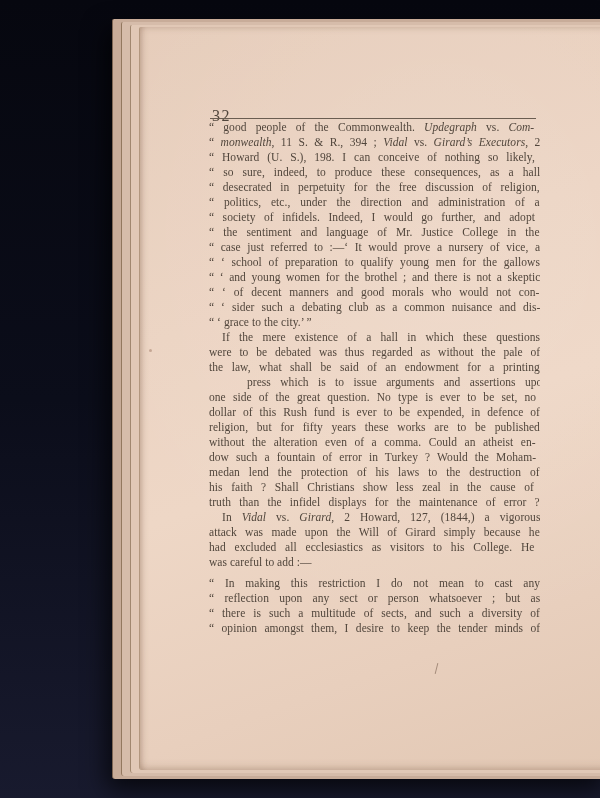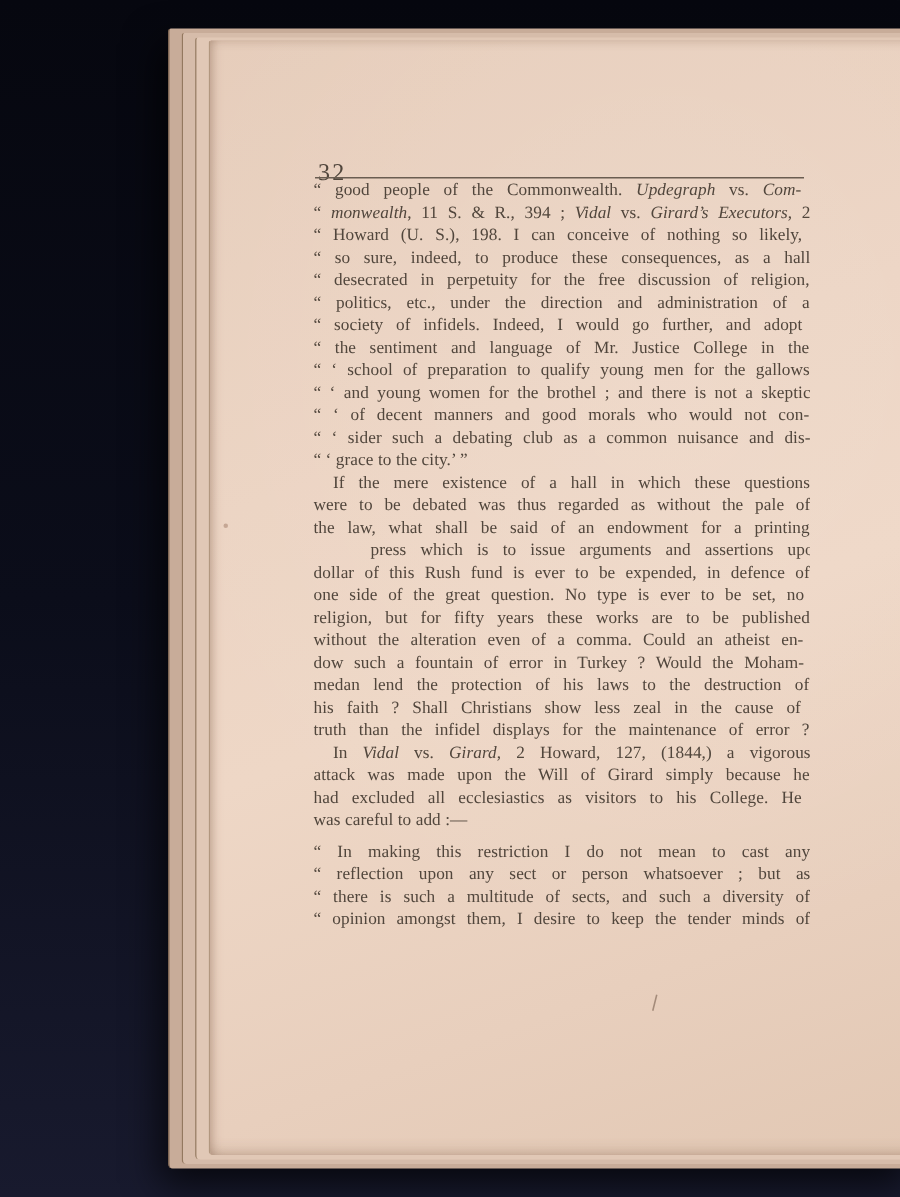--- a/index.html
+++ b/index.html
@@ -91,33 +91,34 @@
     <div class="page-body">
         <div class="para">
           <div class="line"><span class="lw" style="word-spacing: 6.22222px;"><span>“ good people of the Commonwealth.  </span><em>Updegraph</em><span> vs. </span><em>Com-</em></span></div>
           <div class="line"><span class="lw" style="word-spacing: 3.5px;"><span>“ </span><em>monwealth</em><span>, 11 S. &amp; R., 394 ; </span><em>Vidal</em><span> vs. </span><em>Girard’s Executors</em><span>, 2</span></span></div>
           <div class="line"><span class="lw" style="word-spacing: 4.91667px;"><span>“ Howard (U. S.), 198.  I can conceive of nothing so likely,</span></span></div>
           <div class="line"><span class="lw" style="word-spacing: 6.1px;"><span>“ so sure, indeed, to produce these consequences, as a hall</span></span></div>
           <div class="line"><span class="lw" style="word-spacing: 5.66667px;"><span>“ desecrated in perpetuity for the free discussion of religion,</span></span></div>
           <div class="line"><span class="lw" style="word-spacing: 6.88889px;"><span>“ politics, etc., under the direction and administration of a</span></span></div>
           <div class="line"><span class="lw" style="word-spacing: 5.54545px;"><span>“ society of infidels.  Indeed, I would go further, and adopt</span></span></div>
           <div class="line"><span class="lw" style="word-spacing: 6.1px;"><span>“ the sentiment and language of Mr. Justice College in the</span></span></div>
+          <div class="line"><span class="lw" style="word-spacing: 3.61538px;"><span>“ case just referred to :—‘ It would prove a nursery of vice, a</span></span></div>
           <div class="line"><span class="lw" style="word-spacing: 3.81818px;"><span>“ ‘ school of preparation to qualify young men for the gallows</span></span></div>
           <div class="line"><span class="lw" style="word-spacing: 2.64286px;"><span>“ ‘ and young women for the brothel ; and there is not a skeptic</span></span></div>
           <div class="line"><span class="lw" style="word-spacing: 4.90909px;"><span>“ ‘ of decent manners and good morals who would not con-</span></span></div>
           <div class="line"><span class="lw" style="word-spacing: 4px;"><span>“ ‘ sider such a debating club as a common nuisance and dis-</span></span></div>
           <div class="line no-just"><span class="lw"><span>“ ‘ grace to the city.’ ”</span></span></div>
         </div>
         <div class="para">
           <div class="line indent"><span class="lw" style="word-spacing: 6.3px;"><span>If the mere existence of a hall in which these questions</span></span></div>
           <div class="line"><span class="lw" style="word-spacing: 4.90909px;"><span>were to be debated was thus regarded as without the pale of</span></span></div>
           <div class="line"><span class="lw" style="word-spacing: 5.54545px;"><span>the law, what shall be said of an endowment for a printing</span></span></div>
           <div class="line"><span class="lw" style="word-spacing: 6.44444px; padding-left: 38px;"><span>press which is to issue arguments and assertions upon only</span></span></div>
+          <div class="line"><span class="lw" style="word-spacing: 4.21429px;"><span>one side of the great question.  No type is ever to be set, no</span></span></div>
           <div class="line"><span class="lw" style="word-spacing: 3.91667px;"><span>dollar of this Rush fund is ever to be expended, in defence of</span></span></div>
-          <div class="line"><span class="lw" style="word-spacing: 4.21429px;"><span>one side of the great question.  No type is ever to be set, no</span></span></div>
           <div class="line"><span class="lw" style="word-spacing: 5.8px;"><span>religion, but for fifty years these works are to be published</span></span></div>
           <div class="line"><span class="lw" style="word-spacing: 4.54545px;"><span>without the alteration even of a comma.  Could an atheist en-</span></span></div>
           <div class="line"><span class="lw" style="word-spacing: 4.16667px;"><span>dow such a fountain of error in Turkey ?  Would the Moham-</span></span></div>
           <div class="line"><span class="lw" style="word-spacing: 6px;"><span>medan lend the protection of his laws to the destruction of</span></span></div>
           <div class="line"><span class="lw" style="word-spacing: 5.66667px;"><span>his faith ?  Shall Christians show less zeal in the cause of</span></span></div>
           <div class="line"><span class="lw" style="word-spacing: 5.3px;"><span>truth than the infidel displays for the maintenance of error ?</span></span></div>
         </div>
         <div class="para">
           <div class="line indent"><span class="lw" style="word-spacing: 7.11111px;"><span>In </span><em>Vidal</em><span> vs. </span><em>Girard</em><span>, 2 Howard, 127, (1844,) a vigorous</span></span></div>
           <div class="line"><span class="lw" style="word-spacing: 5.4px;"><span>attack was made upon the Will of Girard simply because he</span></span></div>

